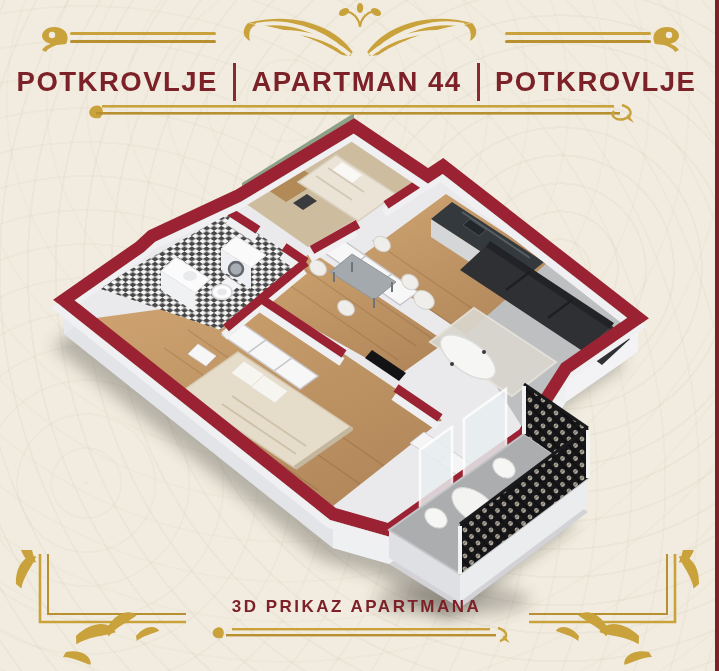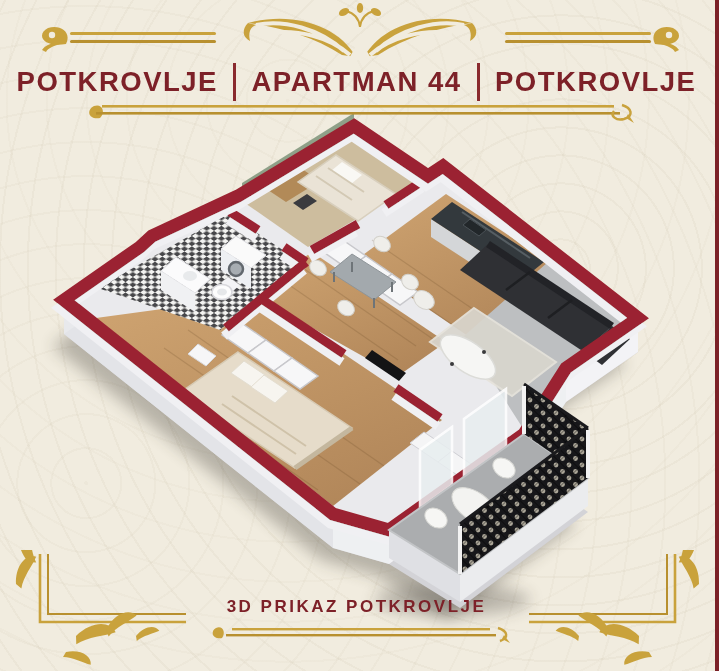--- a/index.html
+++ b/index.html
@@ -258,21 +258,21 @@
   </div>
 
   <svg class="rule-under" width="548" height="22" viewBox="0 0 548 22">
     <path d="M14,16 C2,18 0,8 8,4 C16,1 20,10 14,16 Z" fill="#c9a23c"></path>
     <rect x="16" y="3" width="512" height="2.6" fill="#c9a23c"></rect>
     <rect x="10" y="10" width="524" height="2.6" fill="#b8902f"></rect>
     <path d="M536,3 C546,6 548,14 538,17 C530,19 524,14 528,9" stroke="#c9a23c" stroke-width="2.5" fill="none"></path>
     <path d="M540,16 L548,21 L542,12 Z" fill="#c9a23c"></path>
   </svg>
 
-  <div class="caption">3D PRIKAZ POTKROVLJE</div>
+  <div class="caption">3D PRIKAZ APARTMANA</div>
 
   <svg class="rule-footer" width="310" height="20" viewBox="0 0 310 20">
     <path d="M16,14 C6,16 4,7 10,4 C17,1 20,9 16,14 Z" fill="#c9a23c"></path>
     <rect x="26" y="4" width="258" height="2.4" fill="#c9a23c"></rect>
     <rect x="20" y="10" width="270" height="2.4" fill="#b8902f"></rect>
     <path d="M292,4 C302,7 303,14 294,17" stroke="#c9a23c" stroke-width="2.4" fill="none"></path>
     <path d="M296,15 L304,19 L298,11 Z" fill="#c9a23c"></path>
   </svg>
 
   <svg class="corner-bl" width="180" height="118" viewBox="0 0 180 118">

